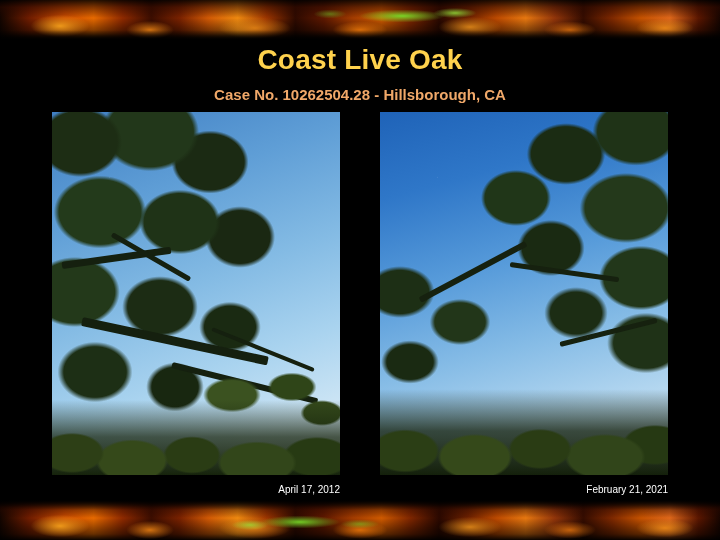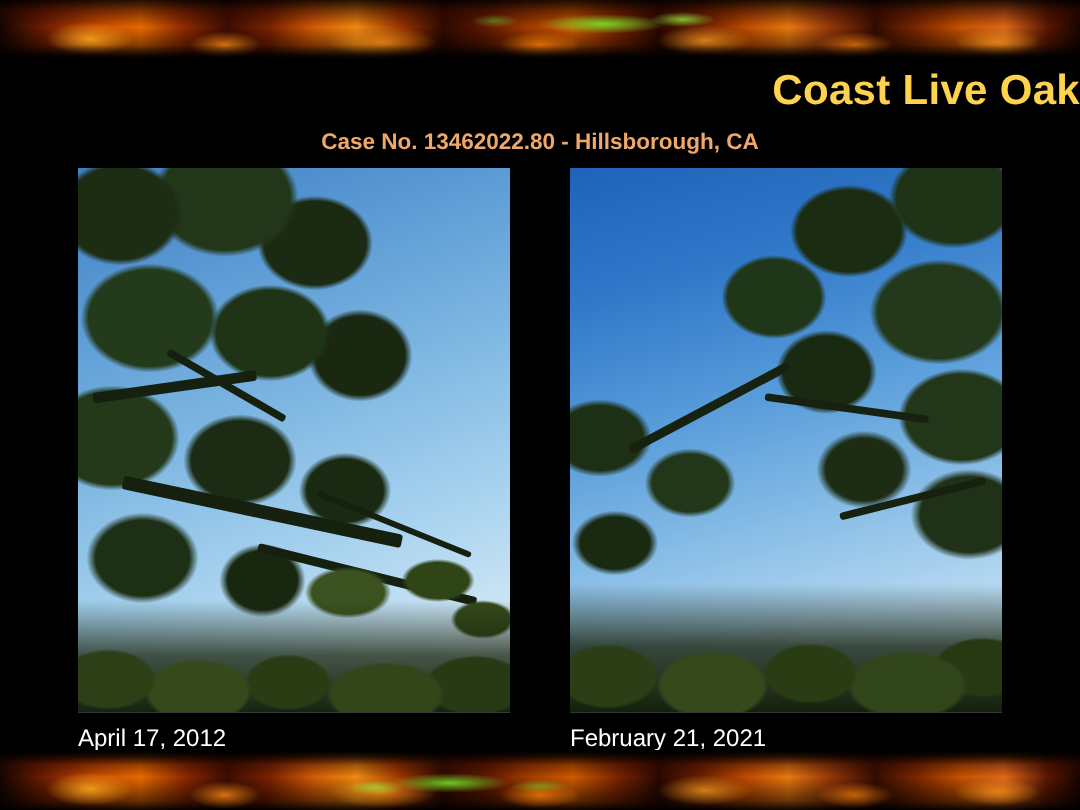--- a/index.html
+++ b/index.html
@@ -109,21 +109,21 @@
     bottom: auto;
     background: linear-gradient(to top, rgba(0,0,0,0) 0%, #000 100%);
   }
 
   
   .title {
     position: absolute;
     top: 44px;
     left: 0;
     width: 720px;
-    text-align: right;
+    text-align: center;
     color: #ffd24d;
     font-size: 28px;
     font-weight: bold;
     letter-spacing: 0.2px;
   }
   .subtitle {
     position: absolute;
     top: 86px;
     left: 0;
     width: 720px;
@@ -154,23 +154,23 @@
     width: 288px;
     height: 363px;
     overflow: hidden;
     background: #0a1a2a;
   }
 
   .caption {
     position: absolute;
     top: 372px;
     width: 288px;
-    text-align: left;
+    text-align: right;
     color: #ffffff;
-    font-size: 16px;
+    font-size: 10px;
   }
 
   
   .sky1 {
     position: absolute;
     inset: 0;
     background: linear-gradient(160deg,
       #3f7fc4 0%,
       #5f9ed6 25%,
       #84bbe4 48%,
@@ -309,21 +309,21 @@
 <div class="slide">
 
   <div class="border-band top">
     <div class="band-base"></div>
     <div class="band-flames"></div>
     <div class="band-green"></div>
     <div class="band-fade-in"></div>
   </div>
 
   <div class="title">Coast Live Oak</div>
-  <div class="subtitle">Case No. 13462022.80 - Hillsborough, CA</div>
+  <div class="subtitle">Case No. 10262504.28 - Hillsborough, CA</div>
 
   <div class="photos">
 
     <div class="photo-block left">
       <div class="photo">
         <div class="sky1"></div>
         <div class="canopy1"></div>
         <div class="branch b3"></div>
         <div class="branch b5"></div>
         <div class="branch b1"></div>

